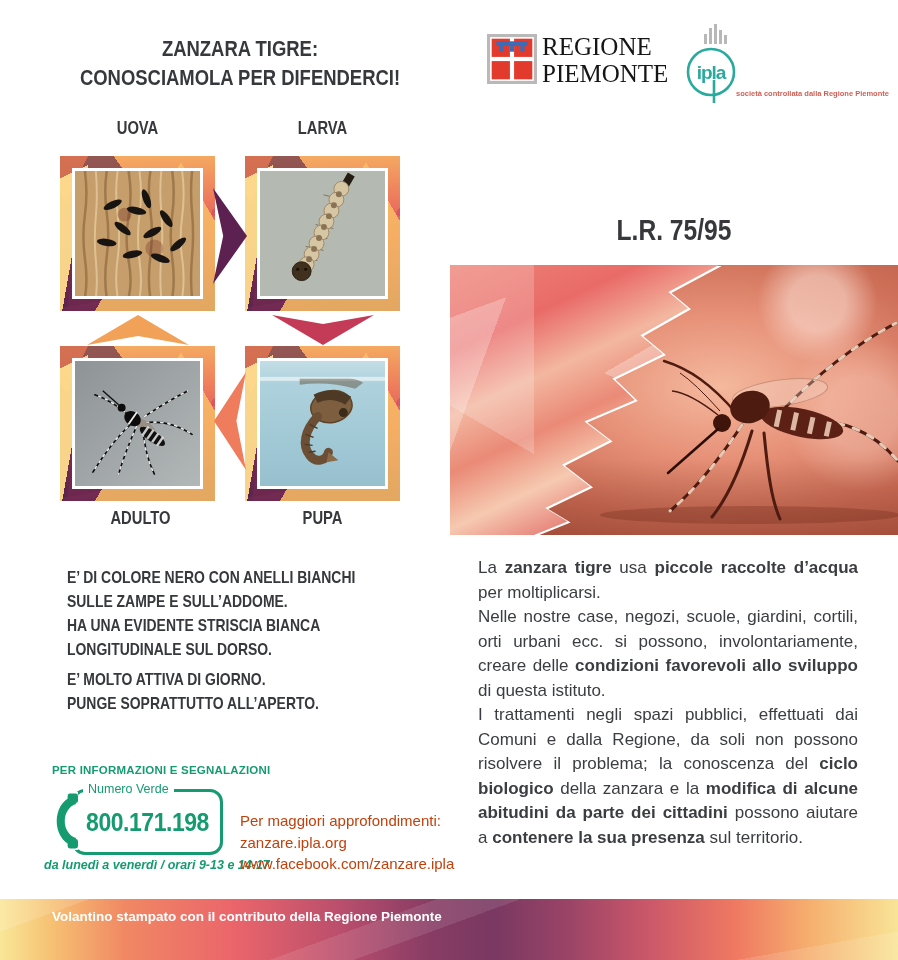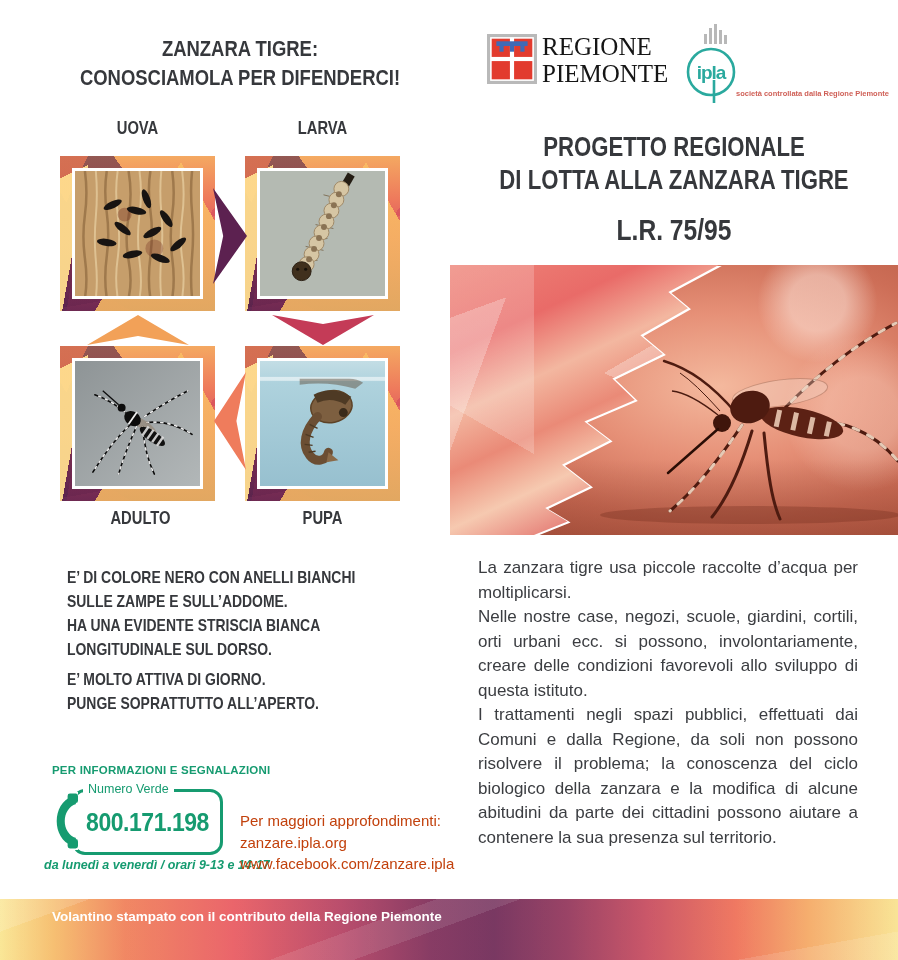--- a/index.html
+++ b/index.html
@@ -70,21 +70,21 @@
     background:
       conic-gradient(from 200deg at 20% 12%, rgba(255,255,255,.25) 0 50deg, rgba(255,255,255,0) 0),
       conic-gradient(from 60deg at 55% 40%, rgba(255,255,255,.28) 0 55deg, rgba(255,255,255,0) 0),
       conic-gradient(from 300deg at 30% 70%, rgba(255,255,255,.2) 0 60deg, rgba(255,255,255,0) 0),
       linear-gradient(155deg,#ee8478 0%,#e96b68 22%,#f3b7a0 38%,#ea8a77 52%,#f6c9b0 66%,#e2706c 82%,#d85a60 100%);}
   .hero svg{position:absolute;left:0;top:0;width:100%;height:100%;}
 
   .body-text{left:478px;top:556px;width:380px;font-size:17px;line-height:24.5px;
              color:#3b3d41;text-align:justify;}
   .body-text p{margin:0;}
-  .body-text b{font-weight:400;}
+  .body-text b{font-weight:700;}
 
   
   .footer{left:0;top:899px;width:898px;height:61px;
     background:
       conic-gradient(from 250deg at 10% 0%, rgba(255,255,255,.14) 0 60deg, rgba(255,255,255,0) 0),
       conic-gradient(from 70deg at 30% 100%, rgba(255,255,255,.10) 0 55deg, rgba(255,255,255,0) 0),
       conic-gradient(from 250deg at 58% 0%, rgba(255,255,255,.10) 0 50deg, rgba(255,255,255,0) 0),
       conic-gradient(from 80deg at 82% 100%, rgba(255,255,255,.12) 0 55deg, rgba(255,255,255,0) 0),
       linear-gradient(90deg,#f9e48b 0%,#f5b862 6%,#ef7a52 14%,#e8545a 26%,#b23a5c 38%,#7a2653 48%,#6a2250 55%,#8e2e55 63%,#c44458 72%,#ee6a50 82%,#f4a55e 90%,#f8e18a 100%);}
   .footer-text{position:absolute;left:52px;top:10px;color:#ffffff;font-size:13.5px;font-weight:700;}
@@ -330,24 +330,20 @@
           <rect x="35" y="8" width="3" height="14"></rect>
         <rect x="40" y="13" width="3" height="9"></rect>
       </g>
       <circle cx="27" cy="50" r="23" fill="none" stroke="#2aa99e" stroke-width="2.6"></circle>
       <line x1="30" y1="58" x2="30" y2="81" stroke="#2aa99e" stroke-width="2.6"></line>
       <text x="27" y="57" text-anchor="middle" font-family="Liberation Sans, sans-serif" font-size="19" font-weight="bold" fill="#2aa99e" letter-spacing="-1">ipla</text>
     </svg>
   </div>
   <div class="abs ipla-sub">società controllata dalla Regione Piemonte</div>
 
-  <div class="abs heading">
-    <div class="cond cx">PROGETTO REGIONALE</div>
-    <div class="cond cx">DI LOTTA ALLA ZANZARA TIGRE</div>
-  </div>
   <div class="abs law">
     <div class="cond cx">L.R. 75/95</div>
   </div>
 
   <div class="abs hero">
     <svg viewBox="0 0 448 270" preserveAspectRatio="none">
       <ellipse cx="300" cy="250" rx="150" ry="9" fill="rgba(100,35,22,.28)"></ellipse>
       <g stroke="#4e1b10" stroke-width="3" fill="none" stroke-linecap="round">
         <path d="M292,160 C268,196 246,224 220,246"></path>
         <path d="M302,166 C290,206 278,232 262,252"></path>

